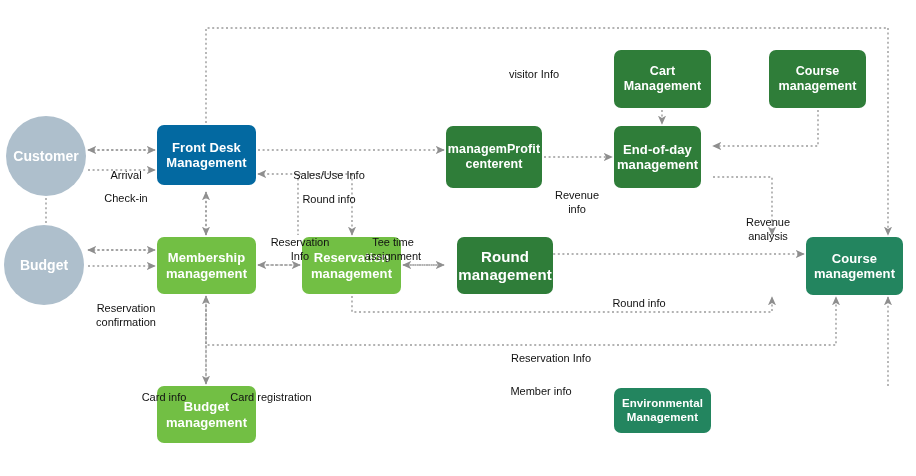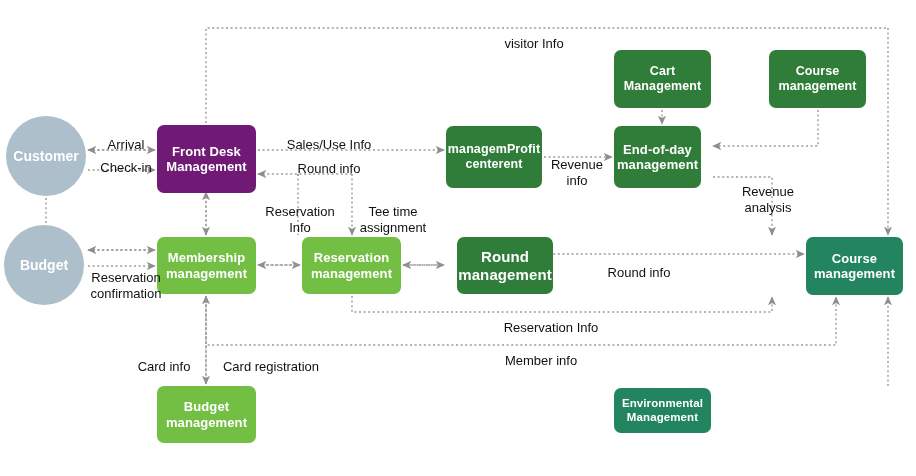--- a/index.html
+++ b/index.html
@@ -5,22 +5,22 @@
   html,body{margin:0;padding:0;background:#ffffff;}
   body{width:916px;height:476px;position:relative;overflow:hidden;
        font-family:"Liberation Sans",sans-serif;color:#1a1a1a;}
   #diagram{position:absolute;inset:0;width:916px;height:476px;}
   .node{position:absolute;display:flex;align-items:center;justify-content:center;
         text-align:center;border-radius:7px;color:#ffffff;font-weight:bold;
         line-height:1.18;letter-spacing:.1px;box-sizing:border-box;padding:18px 4px;}
   .node span{display:block;white-space:pre-line;}
   .ext{position:absolute;border-radius:50%;display:flex;align-items:center;
        justify-content:center;color:#ffffff;font-weight:bold;text-align:center;}
-  .edge-label{position:absolute;font-size:13px;color:#111111;text-align:center;
-              line-height:1.25;white-space:pre-line;pointer-events:none;}
+  .edge-label{position:absolute;font-size:11px;color:#111111;text-align:center;
+              line-height:1.25;white-space:pre-line;pointer-events:none;margin-top:32px;}
   svg.wires{position:absolute;left:0;top:0;width:916px;height:476px;}
 </style>
 </head>
 <body>
 
 <div id="diagram">
 
   <svg class="wires" viewBox="0 0 916 476">
     <defs>
       <marker id="ar" markerWidth="7" markerHeight="7" refX="6" refY="3.5" orient="auto">
@@ -79,21 +79,21 @@
     </g>
   </svg>
 
   <div class="ext" style="left:6px;top:116px;width:80px;height:80px;background:#aebfcc;font-size:14px;">
     <span>Customer</span>
   </div>
   <div class="ext" style="left:4px;top:225px;width:80px;height:80px;background:#aebfcc;font-size:14px;">
     <span>Budget</span>
   </div>
 
-  <div class="node" style="left:157px;top:125px;width:99px;height:68px;background:#701a75;font-size:13px;">
+  <div class="node" style="left:157px;top:125px;width:99px;height:60px;background:#0369a1;font-size:13px;">
     <span>Front Desk
 Management</span>
   </div>
 
   <div class="node" style="left:157px;top:237px;width:99px;height:57px;background:#72bf44;font-size:13px;">
     <span>Membership
 management</span>
   </div>
 
   <div class="node" style="left:302px;top:237px;width:99px;height:57px;background:#72bf44;font-size:13px;">

